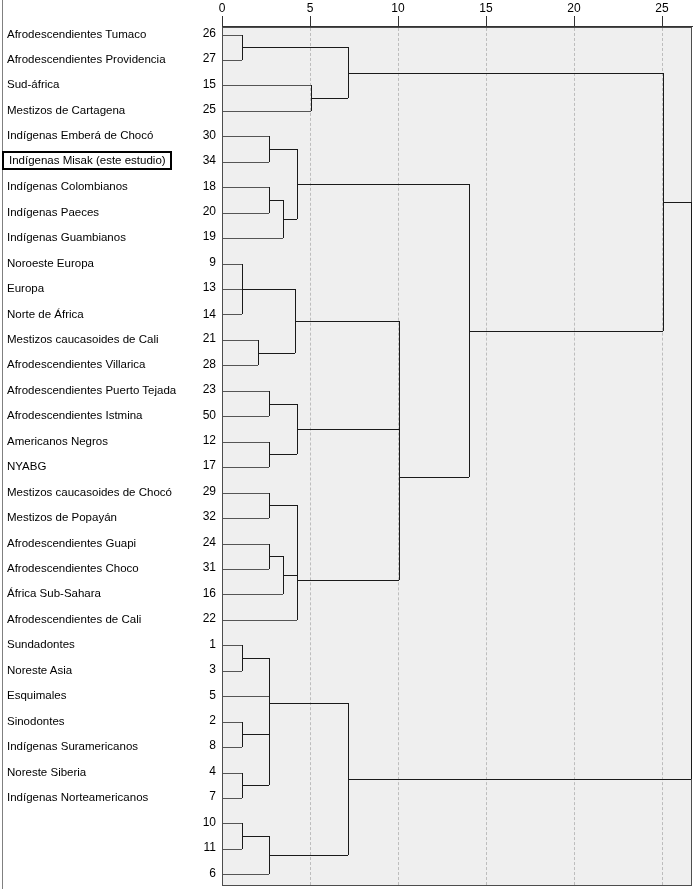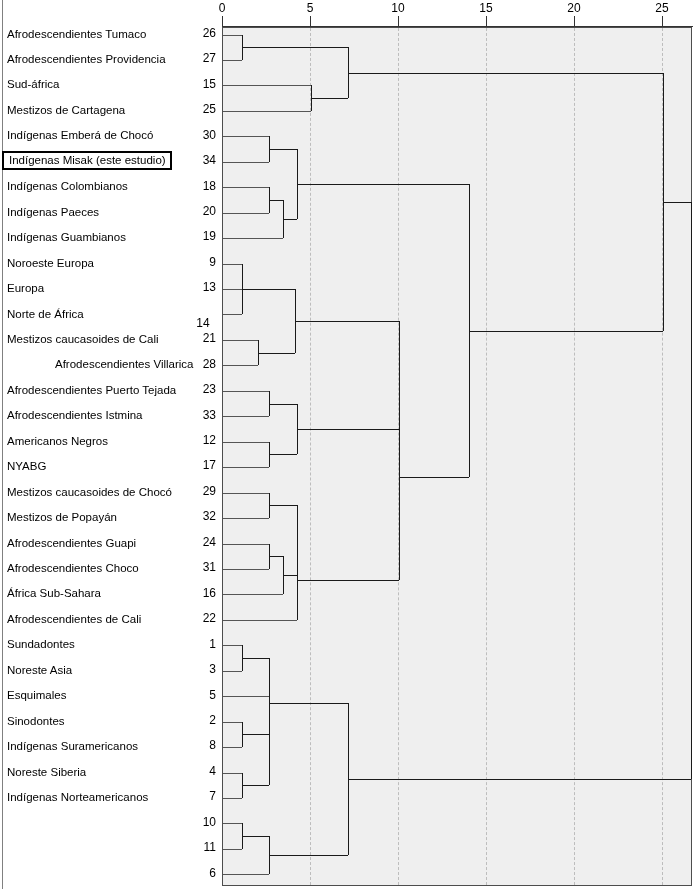--- a/index.html
+++ b/index.html
@@ -145,37 +145,37 @@
         <span class="label-text">Noroeste Europa</span>
       </div>
       <div class="leaf-num" style="top: 254.85px; left: 190px;">9</div>
       <div class="label-row" style="top: 275.3px;">
         <span class="label-text">Europa</span>
       </div>
       <div class="leaf-num" style="top: 280.3px; left: 190px;">13</div>
       <div class="label-row" style="top: 300.75px;">
         <span class="label-text">Norte de África</span>
       </div>
-      <div class="leaf-num" style="top: 316px; left: 190px; text-align: center;">14</div>
+      <div class="leaf-num" style="top: 307px; left: 190px;">14</div>
       <div class="label-row" style="top: 326.2px;">
         <span class="label-text">Mestizos caucasoides de Cali</span>
       </div>
       <div class="leaf-num" style="top: 331.2px; left: 190px;">21</div>
-      <div class="label-row" style="top: 351.65px; padding-left: 48px;">
+      <div class="label-row" style="top: 351.65px;">
         <span class="label-text">Afrodescendientes  Villarica</span>
       </div>
       <div class="leaf-num" style="top: 356.65px; left: 190px;">28</div>
       <div class="label-row" style="top: 377.1px;">
         <span class="label-text">Afrodescendientes Puerto Tejada</span>
       </div>
       <div class="leaf-num" style="top: 382.1px; left: 190px;">23</div>
       <div class="label-row" style="top: 402.55px;">
         <span class="label-text">Afrodescendientes Istmina</span>
       </div>
-      <div class="leaf-num" style="top: 407.55px; left: 190px;">33</div>
+      <div class="leaf-num" style="top: 407.55px; left: 190px;">50</div>
       <div class="label-row" style="top: 428px;">
         <span class="label-text">Americanos Negros</span>
       </div>
       <div class="leaf-num" style="top: 433px; left: 190px;">12</div>
       <div class="label-row" style="top: 453.45px;">
         <span class="label-text">NYABG</span>
       </div>
       <div class="leaf-num" style="top: 458.45px; left: 190px;">17</div>
       <div class="label-row" style="top: 478.9px;">
         <span class="label-text">Mestizos caucasoides de Chocó</span>

